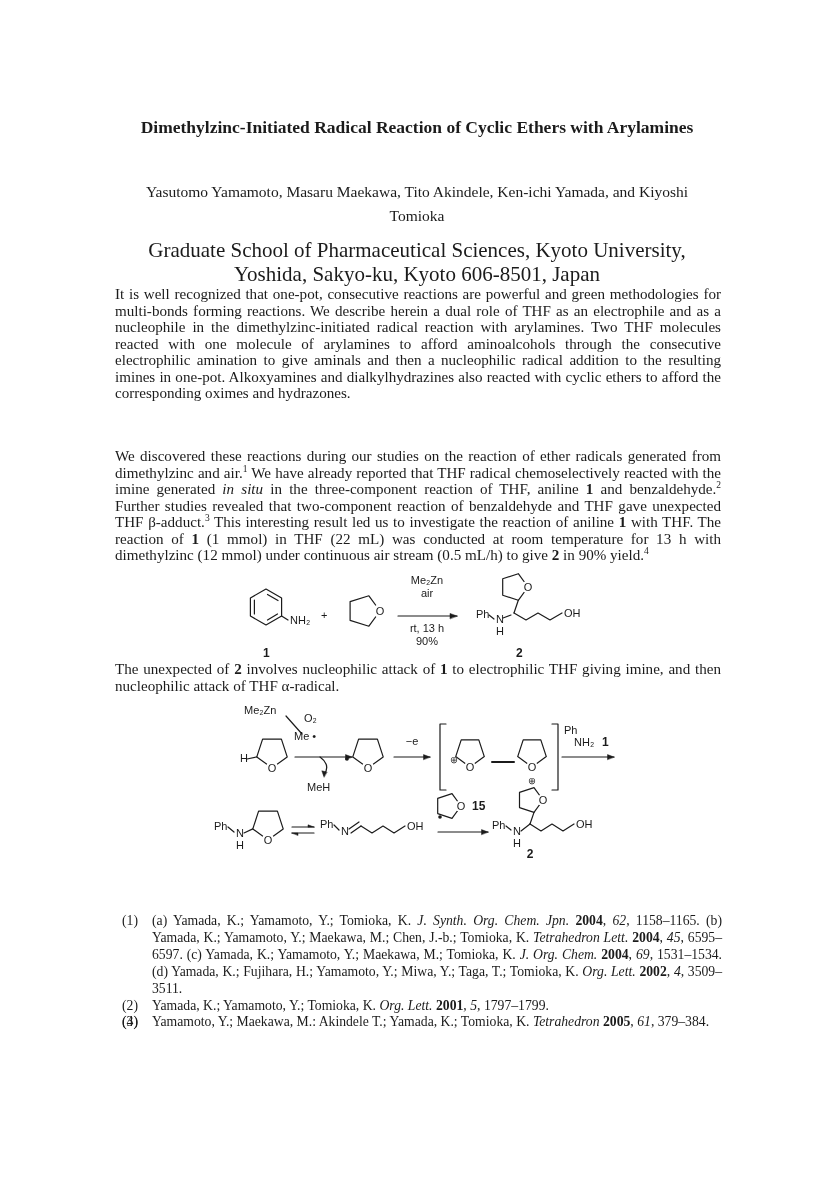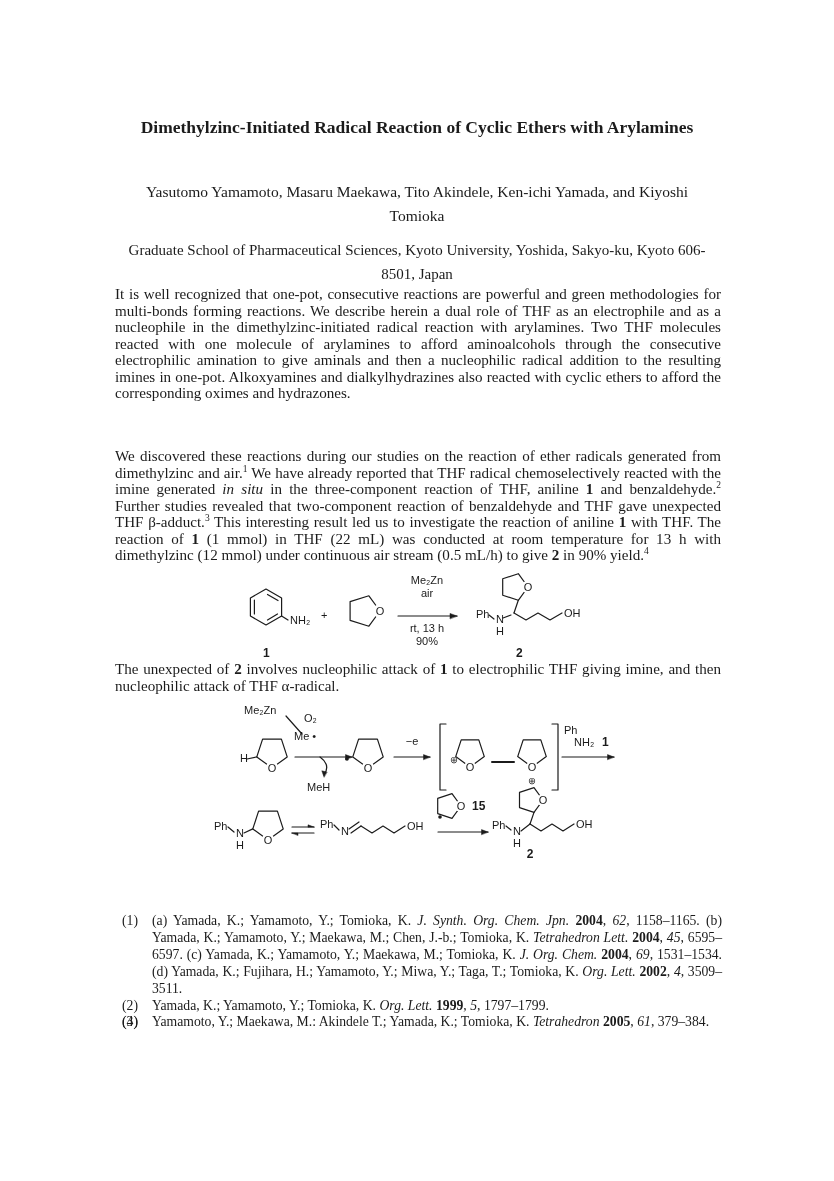--- a/index.html
+++ b/index.html
@@ -7,21 +7,21 @@
     position:relative; width:834px; height:1181px; margin:0 auto;
     background:#ffffff; color:#1b1b1b;
     font-family:"Liberation Serif", serif;
     overflow:hidden;
   }
   .abs { position:absolute; }
   .center { text-align:center; }
   .just { text-align:justify; }
   #title { left:115px; top:115px; width:604px; font-size:17.5px; font-weight:bold; line-height:25px; }
   #authors { left:137px; top:180px; width:560px; font-size:15.5px; line-height:24px; }
-  #affiliation { left:117px; top:238px; width:600px; font-size:15px; line-height:24px; }
+  #affiliation { left:117px; top:238px; width:600px; font-size:21px; line-height:24px; }
   .bodypara { left:115px; width:606px; font-size:15.1px; line-height:16.5px; }
   #para1 { top:286px; }
   #para2 { top:448px; }
   #para3 { top:661px; }
   #scheme1 { left:233px; top:571px; }
   #scheme2 { left:200px; top:700px; }
   #references { left:122px; top:913px; width:600px; font-size:13.7px; line-height:16.9px; }
   .ref { position:relative; padding-left:30px; text-align:justify; }
   .refnum { position:absolute; left:0; top:0; }
   .b { font-weight:bold; }
@@ -203,21 +203,21 @@
     </g>
   </svg>
 
   <div id="references" class="abs">
     <div class="ref">
       <span class="refnum">(1)</span>
       <span class="reftext"><span>(a) Yamada, K.; Yamamoto, Y.; Tomioka, K. </span><span class="i">J. Synth. Org. Chem. Jpn.</span><span> </span><span class="b">2004</span><span>, </span><span class="i">62</span><span>, 1158–1165. (b) Yamada, K.; Yamamoto, Y.; Maekawa, M.; Chen, J.-b.; Tomioka, K. </span><span class="i">Tetrahedron Lett.</span><span> </span><span class="b">2004</span><span>, </span><span class="i">45</span><span>, 6595–6597. (c) Yamada, K.; Yamamoto, Y.; Maekawa, M.; Tomioka, K. </span><span class="i">J. Org. Chem.</span><span> </span><span class="b">2004</span><span>, </span><span class="i">69</span><span>, 1531–1534. (d) Yamada, K.; Fujihara, H.; Yamamoto, Y.; Miwa, Y.; Taga, T.; Tomioka, K. </span><span class="i">Org. Lett.</span><span> </span><span class="b">2002</span><span>, </span><span class="i">4</span><span>, 3509–3511.</span></span>
     </div>
     <div class="ref">
       <span class="refnum">(2)</span>
-      <span class="reftext"><span>Yamada, K.; Yamamoto, Y.; Tomioka, K. </span><span class="i">Org. Lett.</span><span> </span><span class="b">1999</span><span>, </span><span class="i">5</span><span>, 1797–1799.</span></span>
+      <span class="reftext"><span>Yamada, K.; Yamamoto, Y.; Tomioka, K. </span><span class="i">Org. Lett.</span><span> </span><span class="b">2001</span><span>, </span><span class="i">5</span><span>, 1797–1799.</span></span>
     </div>
     <div class="ref">
       <span class="refnum">(3)</span>
     </div>
     <div class="ref">
       <span class="refnum">(4)</span>
       <span class="reftext"><span>Yamamoto, Y.; Maekawa, M.: Akindele T.; Yamada, K.; Tomioka, K. </span><span class="i">Tetrahedron</span><span> </span><span class="b">2005</span><span>, </span><span class="i">61</span><span>, 379–384.</span></span>
     </div>
   </div>
 

